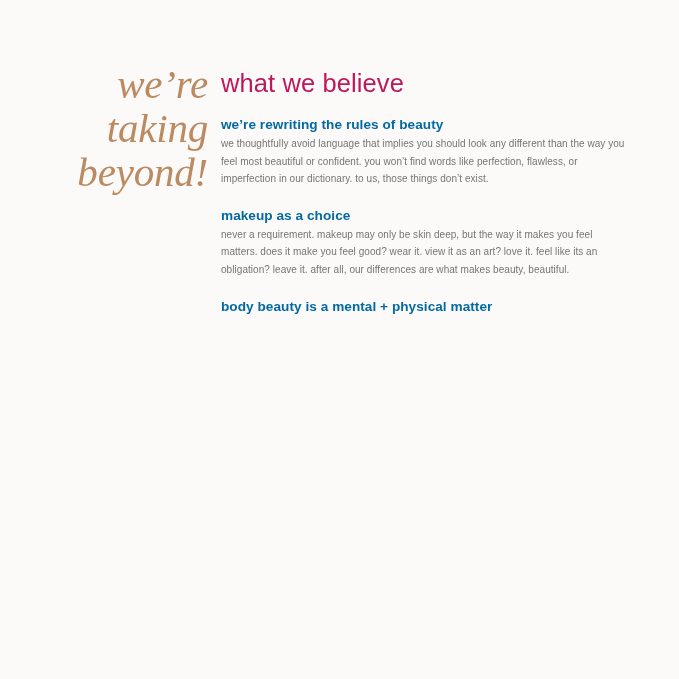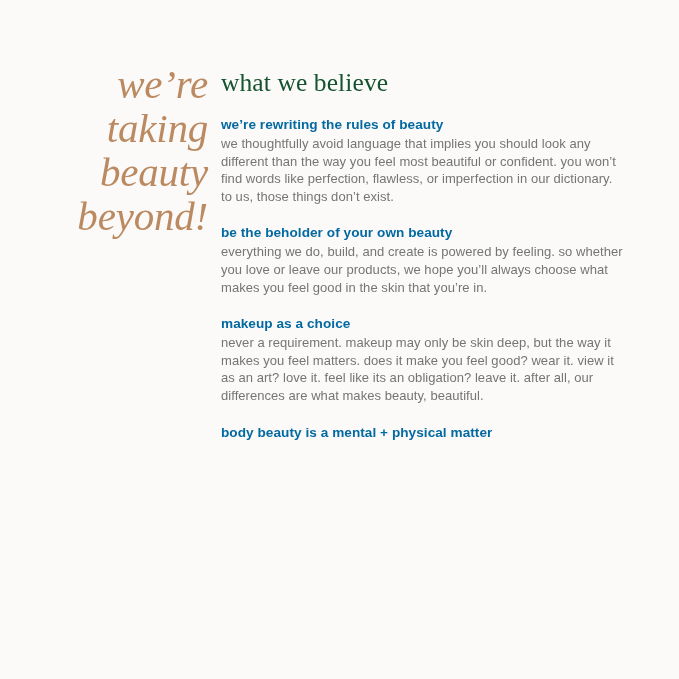--- a/index.html
+++ b/index.html
@@ -41,45 +41,45 @@
   }
 
   
   .content {
     position: absolute;
     left: 221px;
     top: 68px;
     width: 404px;
   }
   .main-title {
-    font-family: Liberation Serif, serif;
+    font-family: Liberation Sans, sans-serif;
     font-weight: 400;
     font-size: 25.5px;
     line-height: 30px;
-    color: #14532d;
+    color: #be185d;
     letter-spacing: 0.1px;
     margin: 0 0 17px 0;
   }
   .section {
     margin-bottom: 18px;
   }
   .section:last-child { margin-bottom: 0; }
   .sec-head {
     font-family: "Liberation Sans", sans-serif;
     font-weight: 700;
     font-size: 13.6px;
     line-height: 19px;
     color: #0369a1;
     letter-spacing: 0.05px;
     margin: 0 0 1px 0;
   }
   .sec-body {
     font-family: "Liberation Sans", sans-serif;
     font-weight: 400;
-    font-size: 13px;
+    font-size: 10px;
     line-height: 17.6px;
     color: #757575;
     letter-spacing: 0.05px;
     margin: 0;
   }
 
   
   .badges {
     position: absolute;
     left: 0;
@@ -89,36 +89,31 @@
   }
 </style>
 </head>
 <body>
 
 <div class="page">
 
   <div class="headline">
     <span class="hl-line">we’re</span>
     <span class="hl-line">taking</span>
-    <span class="hl-line">beauty</span>
     <span class="hl-line">beyond!</span>
   </div>
 
   <div class="content">
     <h1 class="main-title">what we believe</h1>
 
     <div class="section">
       <p class="sec-head">we’re rewriting the rules of beauty</p>
       <p class="sec-body">we thoughtfully avoid language that implies you should look any different than the way you feel most beautiful or confident. you won’t find words like perfection, flawless, or imperfection in our dictionary. to us, those things don’t exist.</p>
     </div>
 
-    <div class="section">
-      <p class="sec-head">be the beholder of your own beauty</p>
-      <p class="sec-body">everything we do, build, and create is powered by feeling. so whether you love or leave our products, we hope you’ll always choose what makes you feel good in the skin that you’re in.</p>
-    </div>
 
     <div class="section">
       <p class="sec-head">makeup as a choice</p>
       <p class="sec-body">never a requirement. makeup may only be skin deep, but the way it makes you feel matters. does it make you feel good? wear it. view it as an art? love it. feel like its an obligation? leave it. after all, our differences are what makes beauty, beautiful.</p>
     </div>
 
     <div class="section">
       <p class="sec-head">body beauty is a mental + physical matter</p>
     </div>
   </div>

